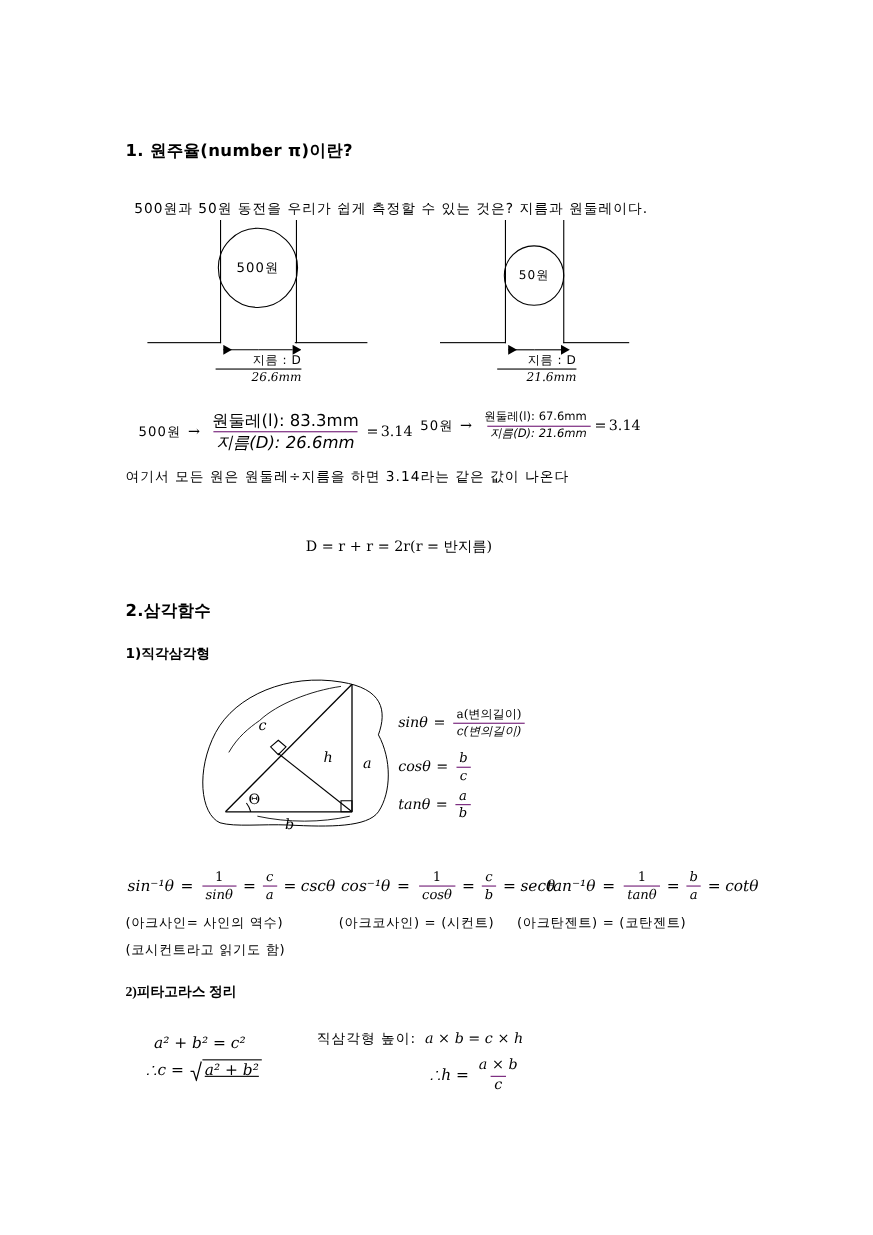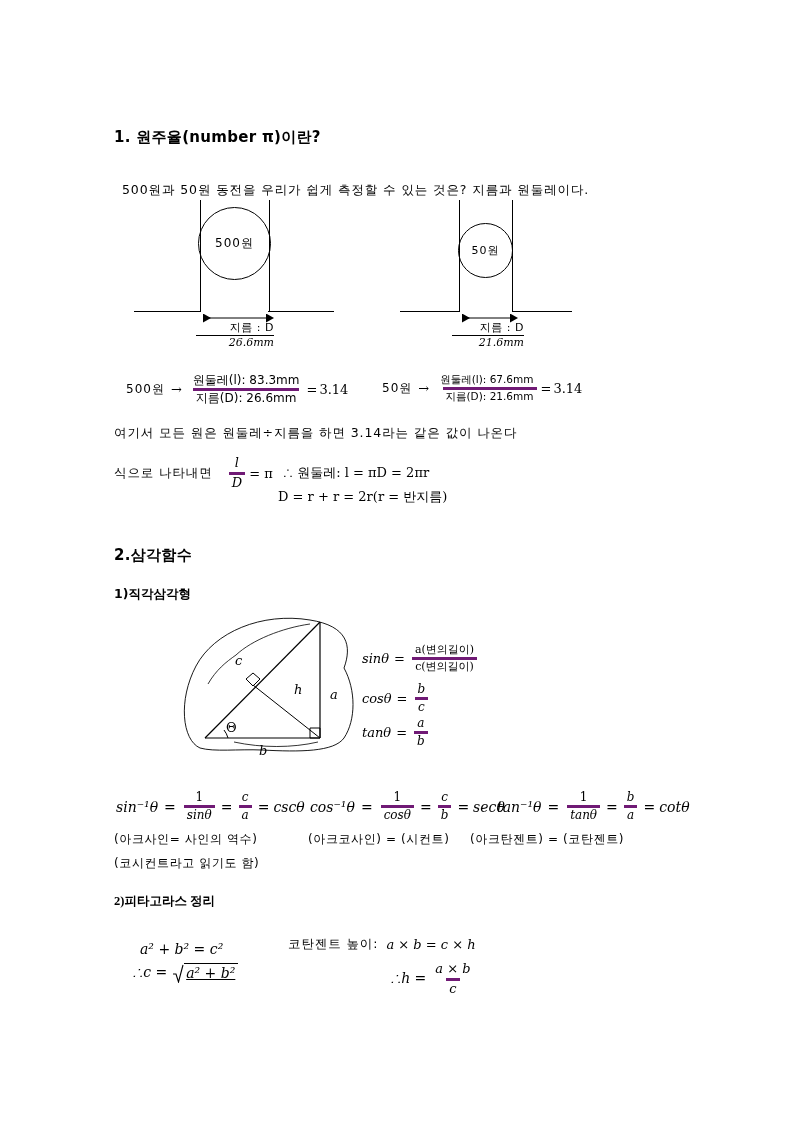--- a/index.html
+++ b/index.html
@@ -54,21 +54,22 @@
     display: inline-flex;
     flex-direction: column;
     align-items: center;
     vertical-align: middle;
     line-height: 1.12;
     margin: 0 2px;
   }
   .frac > .num { padding: 0 3px 1px 3px; }
   .frac > .den {
     padding: 1px 3px 0 3px;
-    border-top: 3px solid #701a75;
+    border-top: 1px solid #701a75;
+    font-style: italic;
   }
   .inline-row {
     display: inline-flex;
     align-items: center;
     gap: 2px;
   }
 
   
   .coin-fig { position: absolute; }
   .baseline {
@@ -184,21 +185,21 @@
     <div class="dim-label" style="left:452px; top:320px; width:72px;">
       <span class="dl-top">지름 : D</span>
       <span class="dl-bot">21.6mm</span>
     </div>
   </div>
 
   <div class="abs math" style="left:126px; top:374px;">
     <span class="inline-row">
       <span style="font-family:'DejaVu Sans','Liberation Sans',sans-serif; font-size:12px; letter-spacing:1px;">500원</span>
       <span style="padding:0 4px;">→</span>
-      <span class="frac" style="font-family:'DejaVu Sans','Liberation Sans',sans-serif; font-size:12px;">
+      <span class="frac" style="font-family:'DejaVu Sans','Liberation Sans',sans-serif; font-size:15px;">
         <span class="num">원둘레(l): 83.3mm</span>
         <span class="den">지름(D): 26.6mm</span>
       </span>
       <span>=</span>
       <span>3.14</span>
     </span>
   </div>
 
   <div class="abs math" style="left:382px; top:374px;">
     <span class="inline-row">
@@ -208,31 +209,20 @@
         <span class="num">원둘레(l): 67.6mm</span>
         <span class="den">지름(D): 21.6mm</span>
       </span>
       <span>=</span>
       <span>3.14</span>
     </span>
   </div>
 
   <div class="abs body-text" style="left:114px; top:425px;text-align:center;">여기서 모든 원은 원둘레÷지름을 하면 3.14라는 같은 값이 나온다</div>
 
-  <div class="abs" style="left:114px; top:456px;">
-    <span class="inline-row">
-      <span class="body-text">식으로 나타내면</span>
-      <span class="frac math math-it" style="margin-left:14px; font-size:13px;">
-        <span class="num">l</span>
-        <span class="den">D</span>
-      </span>
-      <span class="math">= π</span>
-      <span class="math" style="margin-left:8px;">∴ 원둘레: l = πD = 2πr</span>
-    </span>
-  </div>
 
   <div class="abs math" style="left:278px; top:488px;">D = r + r = 2r(r = 반지름)</div>
 
   <div class="abs heading" style="left:114px; top:546px;">2.삼각함수</div>
 
   <div class="abs subheading" style="left:114px; top:586px;">1)직각삼각형</div>
 
   <svg class="svg-layer" width="794" height="1123">
 
     <path d="M 200,748 C 182,740 178,700 196,666 C 214,632 262,612 310,620
@@ -366,21 +356,21 @@
         <svg width="11" height="20" viewBox="0 0 11 20">
           <path d="M0,11 L3,11 L5.5,19 L10,2" fill="none" stroke="#000" stroke-width="1.1"></path>
         </svg>
         <span class="radic-body math-it">a² + b²</span>
       </span>
     </span>
   </div>
 
   <div class="abs math" style="left:288px; top:936px; font-size:13px;">
     <span class="inline-row">
-      <span class="body-text" style="font-size:12.5px;">코탄젠트 높이:</span>
+      <span class="body-text" style="font-size:12.5px;">직삼각형 높이:</span>
       <span class="math-it" style="margin-left:6px;">a × b = c × h</span>
     </span>
   </div>
 
   <div class="abs math" style="left:390px; top:962px; font-size:14px;">
     <span class="inline-row">
       <span class="math-it">∴h =</span>
       <span class="frac math-it" style="font-size:13px; margin-left:4px;">
         <span class="num">a × b</span>
         <span class="den">c</span>

